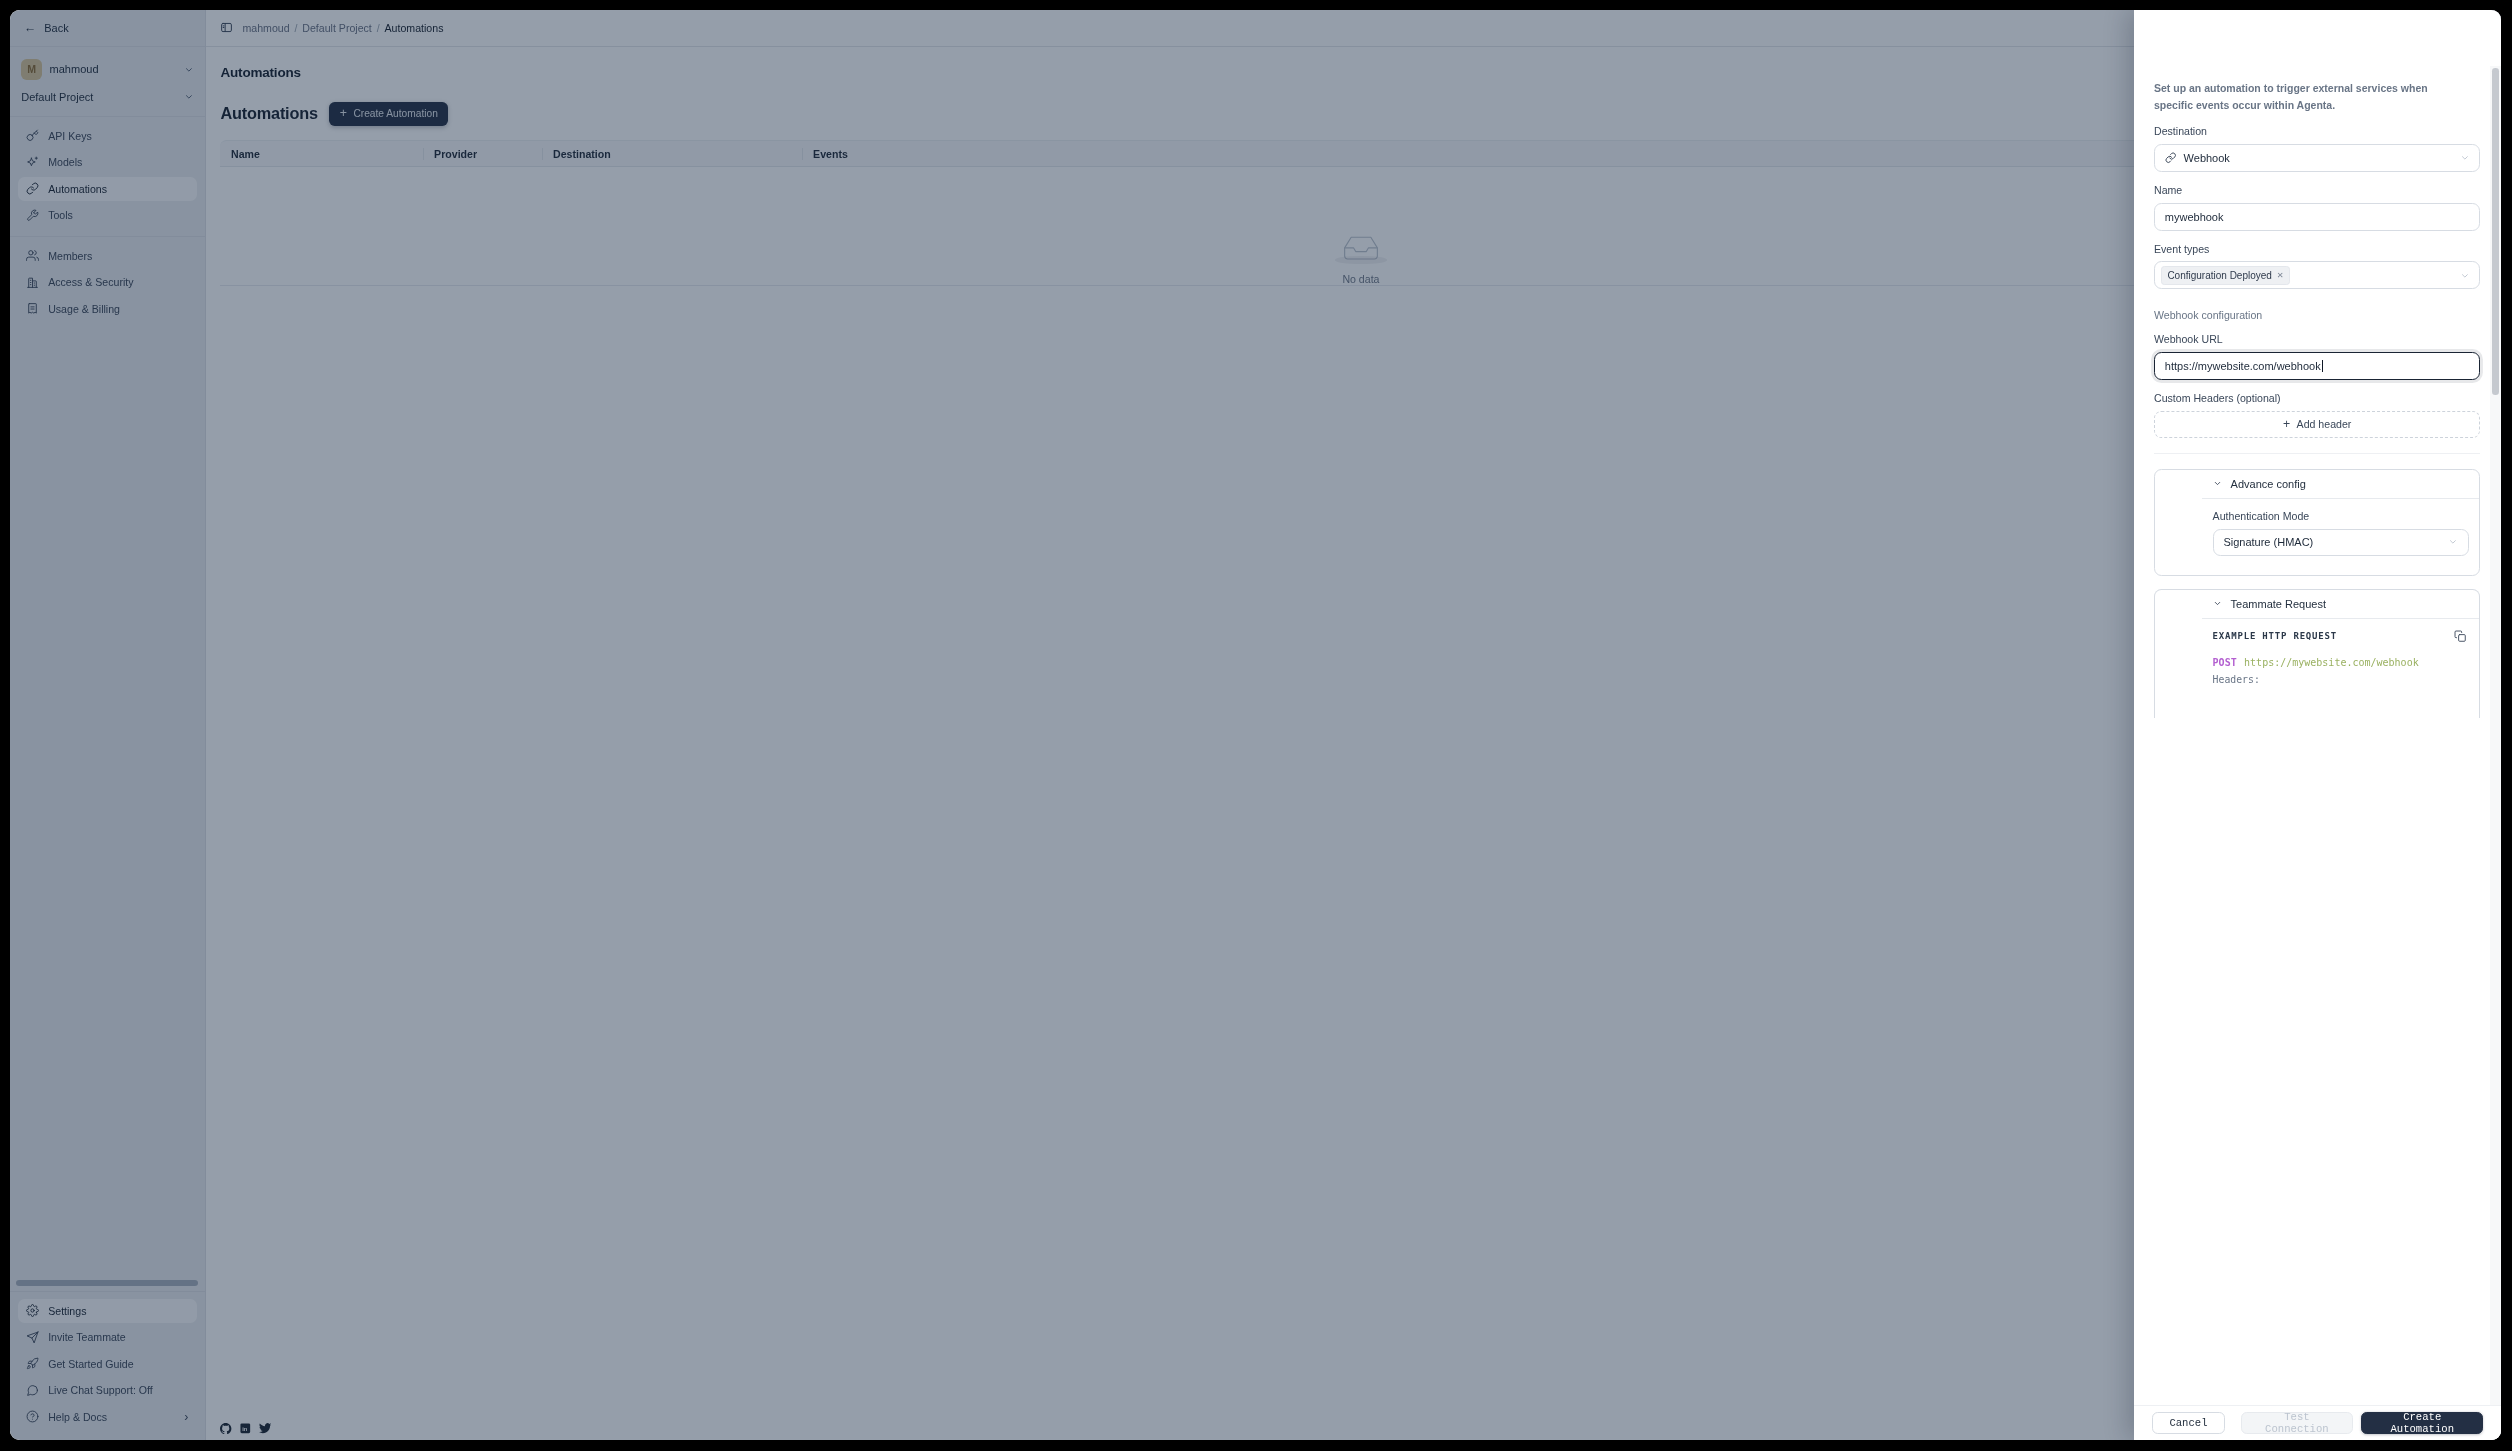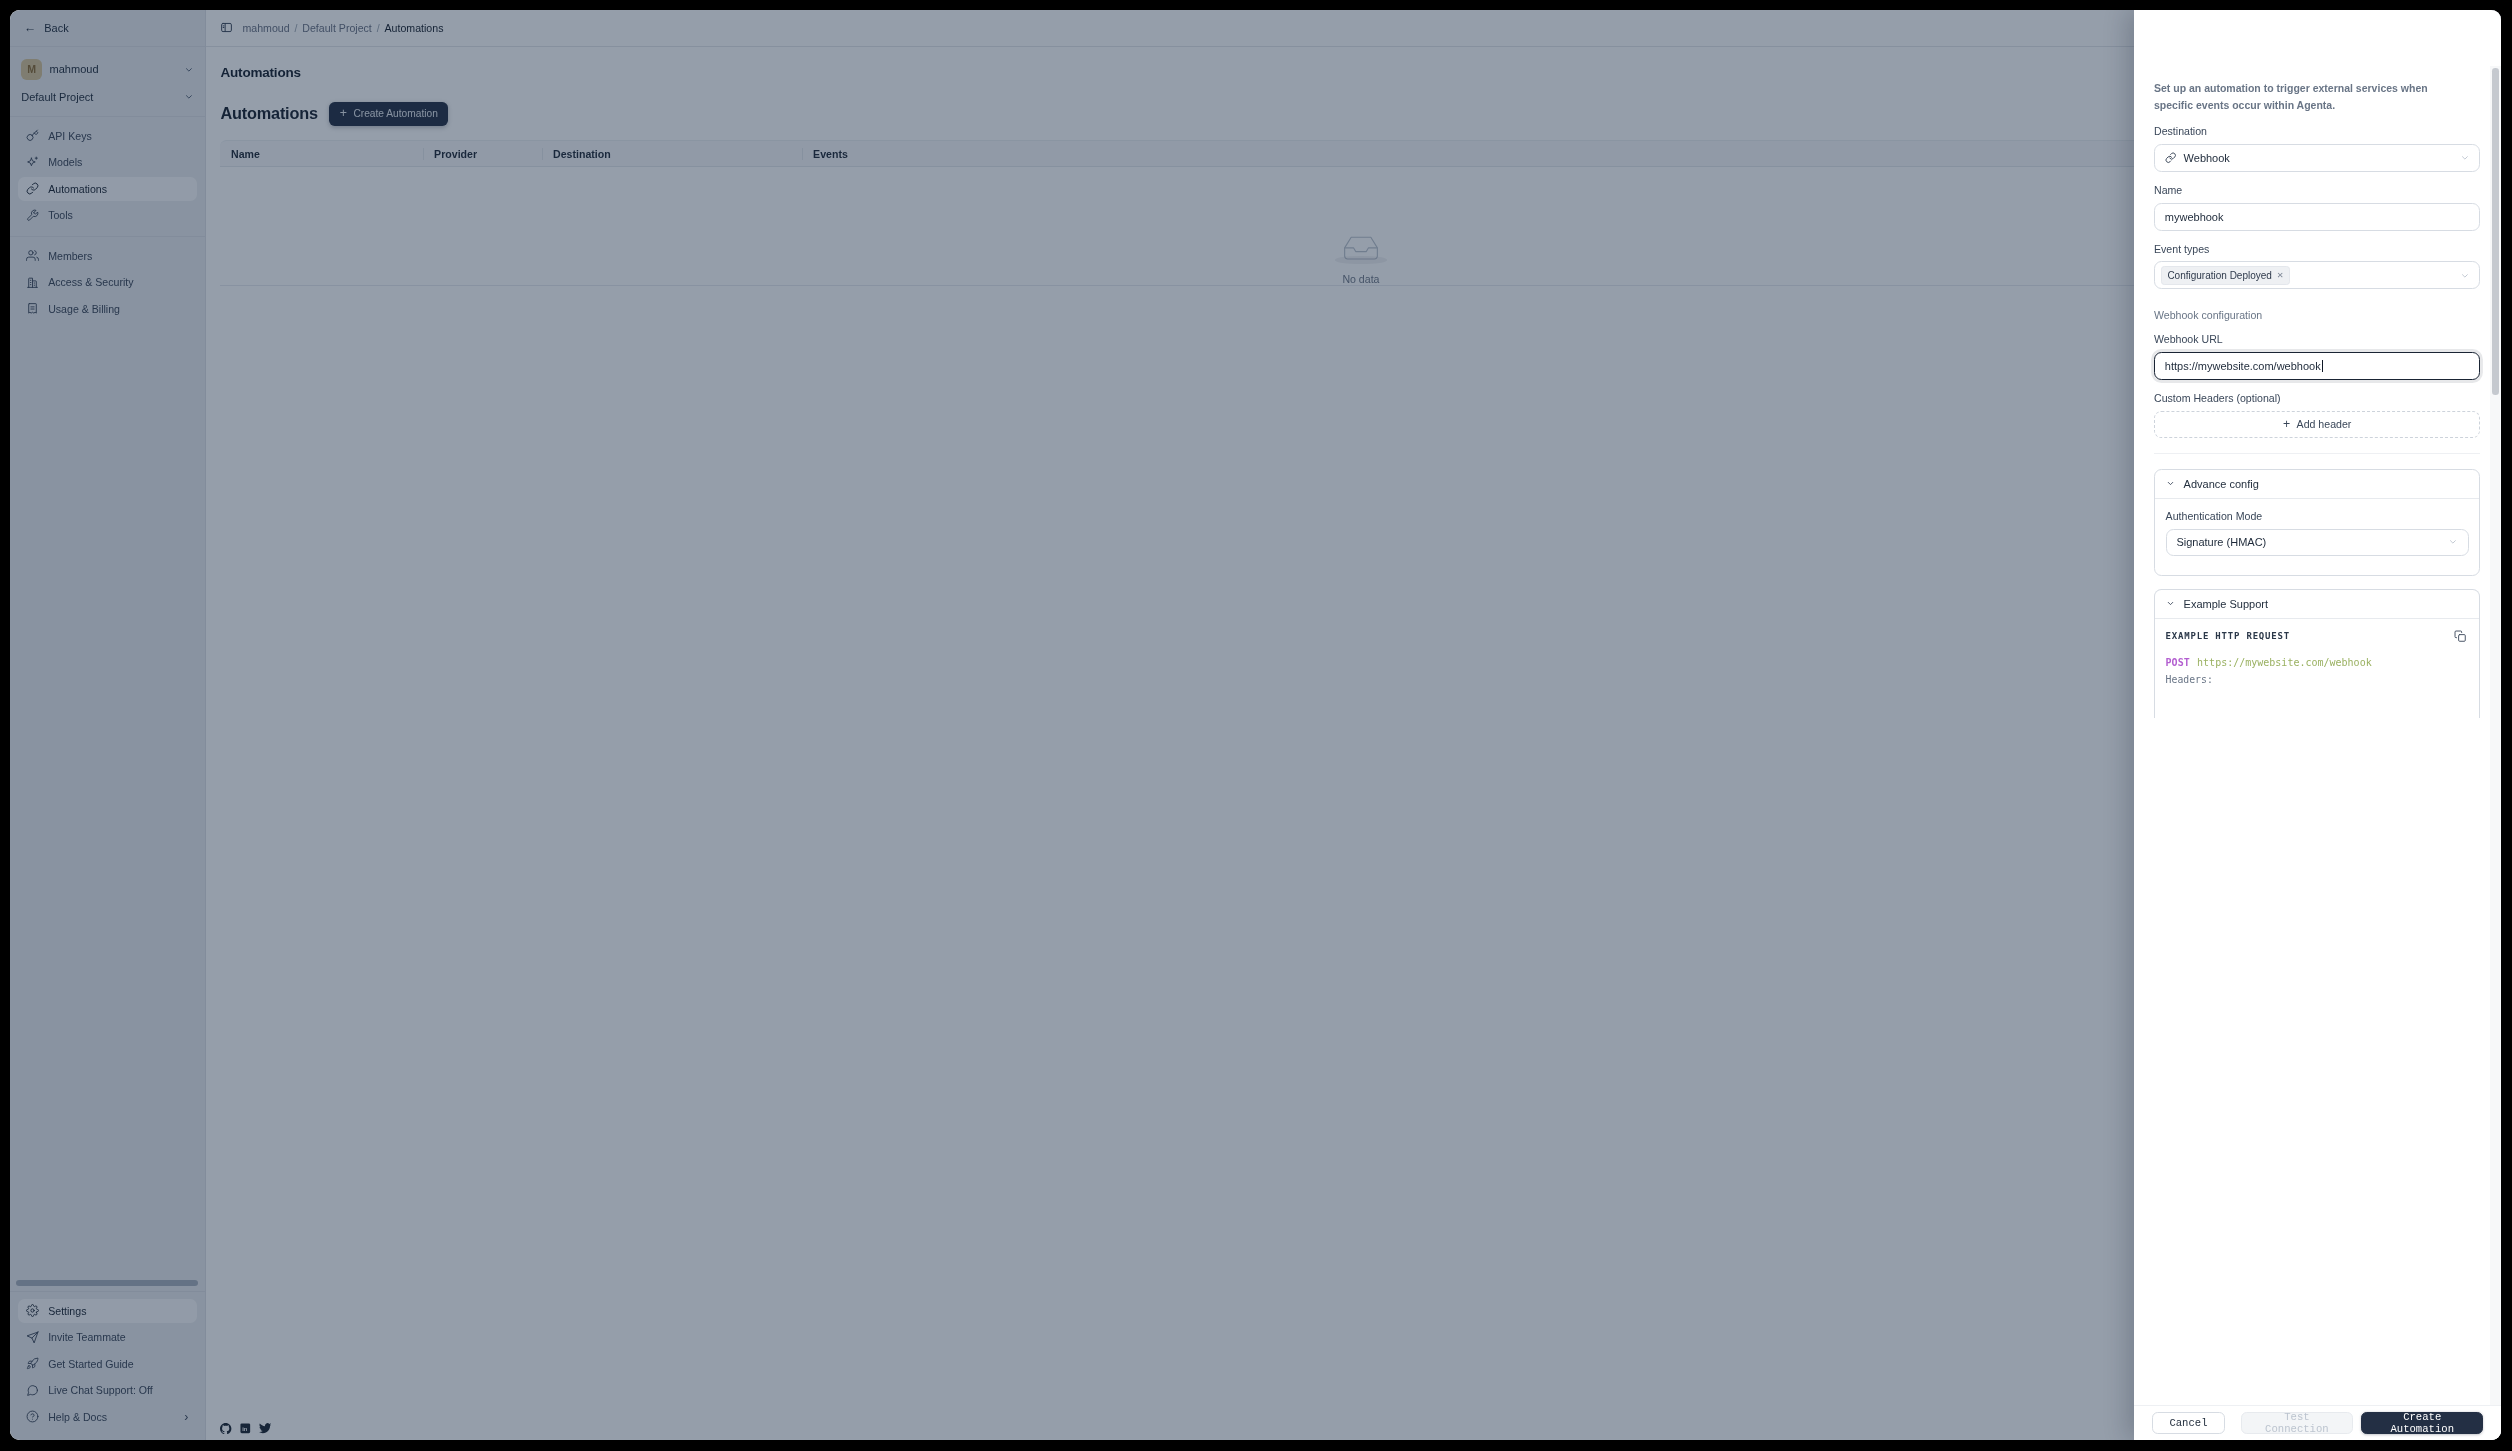--- a/index.html
+++ b/index.html
@@ -72,21 +72,21 @@
   .tag { background:#eef0f3; border:0.8px solid #e4e7ec; border-radius:3.3px; height:19px; padding:0 5.7px;
     display:inline-flex; align-items:center; gap:4.9px; font-size:10px; color:#2f3a4c; margin-left:-4.1px; }
   .tag-x { font-size:8.2px; color:#7b8494; cursor:pointer; }
   .sec-title { font-size:10.6px; color:#697586; margin-top:19.6px; }
   .focused { border:1.1px solid #1a2434; box-shadow:0 0 0 2.9px rgba(18,28,45,0.10); }
   .caret { display:inline-block; width:1.1px; height:12.3px; background:#0f1826; margin-left:0.8px; vertical-align:-2.5px; }
   .dashed-btn { height:27px; border:0.8px dashed #cdd3db; border-radius:7.4px; display:flex; align-items:center;
     justify-content:center; gap:6.5px; font-size:10.6px; color:#3a4759; cursor:pointer; background:#fff; }
   .dashed-btn .plus { font-size:12.3px; color:#3a4759; }
   .hr { border-top:0.8px solid #eef0f3; margin:15.5px 0 14.7px; }
-  .panel { border:0.8px solid #d7dce3; border-radius:7.4px; overflow:hidden; background:#fff; }
+  .panel { border:0.8px solid #d7dce3; border-radius:7.4px; overflow:hidden; background:#fff;padding-left:47px; }
   .panel-head { height:29px; display:flex; align-items:center; gap:9px; padding:0 10.6px;
     font-size:11px; font-weight:500; color:#24303f; border-bottom:0.8px solid #e7eaee; cursor:pointer; }
   .panel-body { padding:1.6px 10.6px 19.6px; }
   .panel-body .f-label { margin-top:9.8px; }
   .panel2 { margin-top:12.3px; border-bottom:none; border-radius:7.4px 7.4px 0 0; }
   .code-body { padding:11.4px 10.6px 33px; }
   .code-head { display:flex; align-items:center; }
   .code-label { font-family:"DejaVu Sans Mono", monospace; font-size:9px; font-weight:700;
     letter-spacing:0.8px; color:#2b3849; }
   .copy-btn { margin-left:auto; margin-right:2.5px; display:flex; cursor:pointer; }
@@ -371,21 +371,21 @@
             </span>
           </div>
         </div>
       </div>
 
       <div class="panel panel2">
         <div class="panel-head">
           <svg width="9" height="9" viewBox="0 0 24 24" fill="none" stroke="#3e4a5c" stroke-width="2.4" stroke-linecap="round" stroke-linejoin="round">
               <polyline points="6 9 12 15 18 9"></polyline>
             </svg>
-          <span>Example Support</span>
+          <span>Teammate Request</span>
         </div>
         <div class="code-body">
           <div class="code-head">
             <span class="code-label">EXAMPLE HTTP REQUEST</span>
             <span class="copy-btn">
               <svg width="12.3" height="12.3" viewBox="0 0 24 24" fill="none" stroke="#3e4a5c" stroke-width="1.8" stroke-linecap="round" stroke-linejoin="round">
                   <rect x="9" y="9" width="13" height="13" rx="2"></rect>
                   <path d="M5 15H4a2 2 0 0 1-2-2V4a2 2 0 0 1 2-2h9a2 2 0 0 1 2 2v1"></path>
                 </svg>
             </span>

